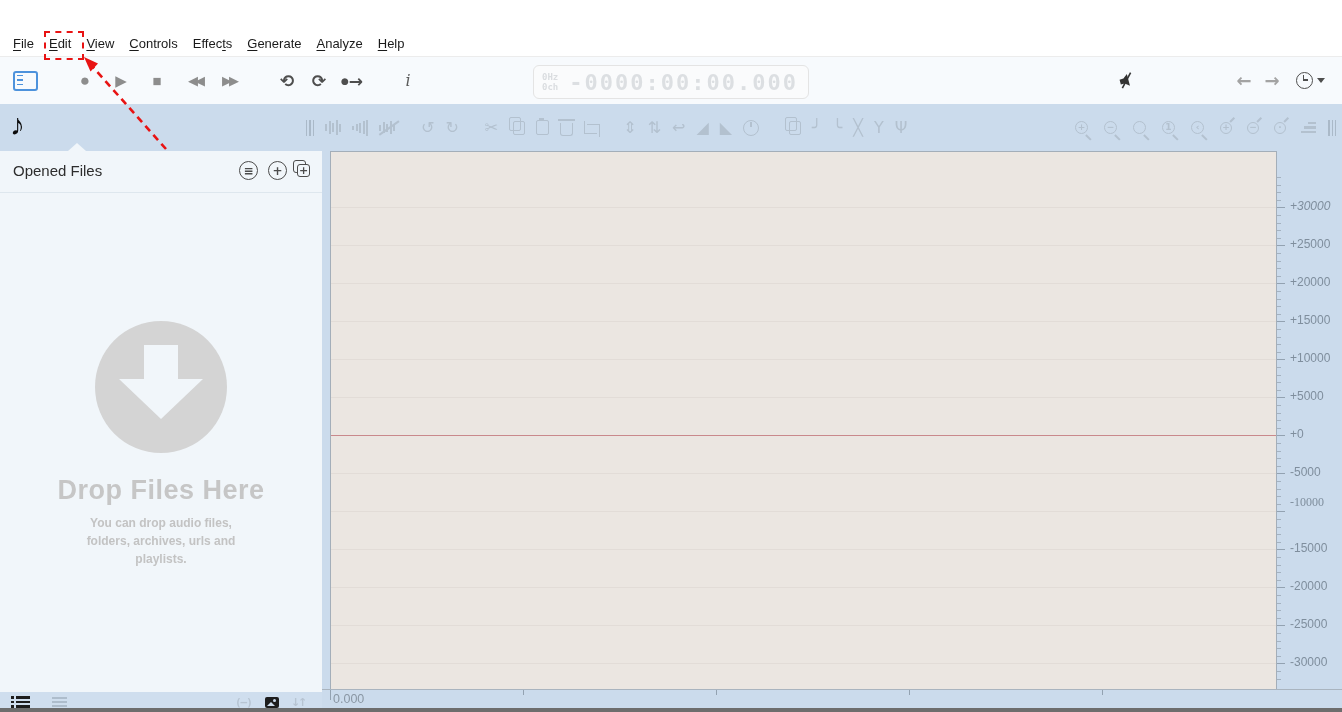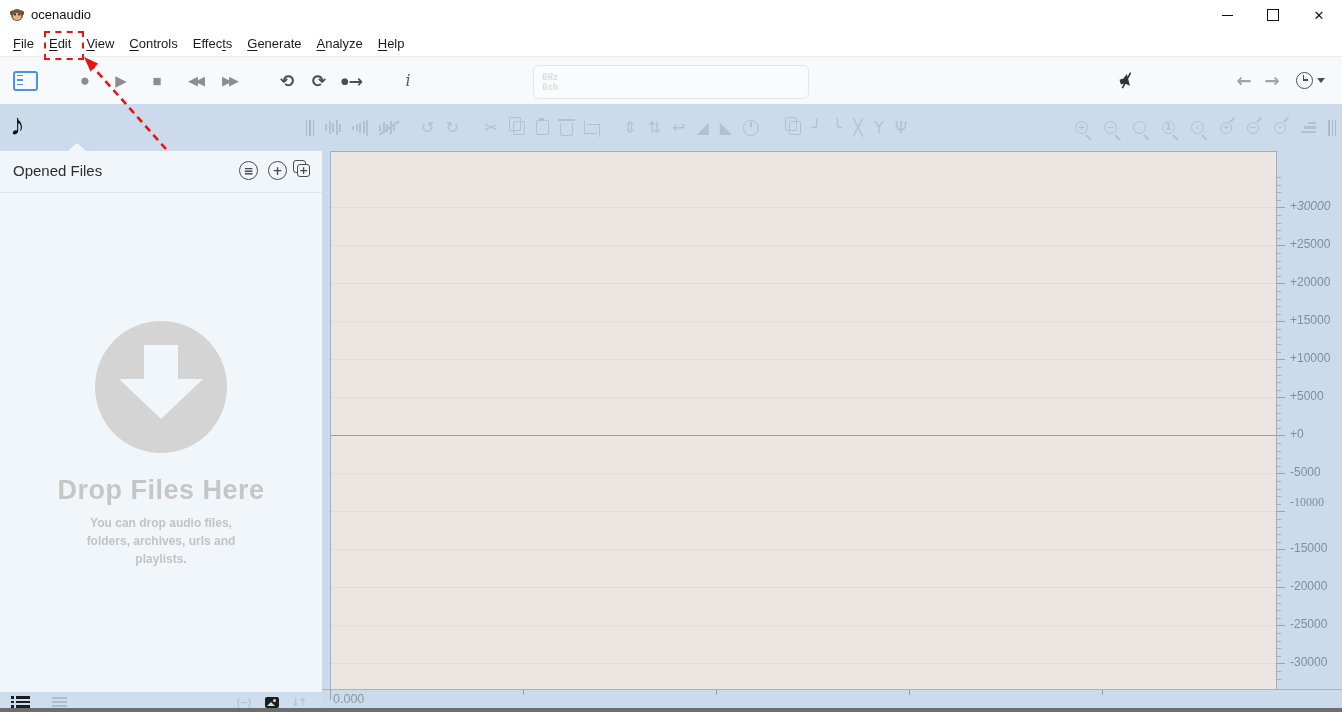--- a/index.html
+++ b/index.html
@@ -156,42 +156,20 @@
   
   .anno-box{position:absolute;left:44px;top:31px;width:36px;height:25px;
             border:2px dashed #e81313;z-index:60;}
   .anno-svg{position:absolute;left:0;top:0;width:1342px;height:712px;z-index:59;pointer-events:none;}
 </style>
 </head>
 <body>
 
 <div class="window">
 
-  <div class="titlebar">
-    <svg class="appicon" viewBox="0 0 16 16">
-      <circle cx="3.5" cy="6" r="2.5" fill="#5d4026"></circle>
-        <circle cx="12.5" cy="6" r="2.5" fill="#5d4026"></circle>
-      <circle cx="8" cy="8" r="6" fill="#7a5433"></circle>
-      <ellipse cx="8" cy="9.5" rx="4.2" ry="3.6" fill="#d8b58c"></ellipse>
-      <circle cx="6" cy="7.5" r="1" fill="#221510"></circle>
-        <circle cx="10" cy="7.5" r="1" fill="#221510"></circle>
-    </svg>
-    <span class="apptitle">ocenaudio</span>
-    <div class="winbtns">
-      <div class="winbtn">
-          <span class="ic-min"></span>
-        </div>
-      <div class="winbtn">
-          <span class="ic-max"></span>
-        </div>
-      <div class="winbtn">
-          <span class="ic-close">✕</span>
-        </div>
-    </div>
-  </div>
 
   <div class="menubar">
       <span class="menu-item"><u>F</u>ile</span>
       <span class="menu-item"><u>E</u>dit</span>
       <span class="menu-item"><u>V</u>iew</span>
       <span class="menu-item"><u>C</u>ontrols</span>
       <span class="menu-item">Effec<u>t</u>s</span>
       <span class="menu-item"><u>G</u>enerate</span>
       <span class="menu-item"><u>A</u>nalyze</span>
       <span class="menu-item"><u>H</u>elp</span>
@@ -209,20 +187,21 @@
     <div class="tbtn g-loop" style="left:275px;width:24px;">⟲</div>
     <div class="tbtn g-loop" style="left:307px;width:24px;">⟳</div>
     <div class="tbtn g-loop" style="left:339px;width:26px;"><span class="g-dot">●</span>→</div>
     <div class="tbtn g-info" style="left:400px;width:16px;">i</div>
 
     <div class="lcd">
       <div class="lcd-small">
         <div>0Hz</div>
         <div>0ch</div>
       </div>
+      <div class="lcd-time">-0000:00:00.000</div>
     </div>
 
     <div class="volslider">
       <div class="volthumb" style="left: calc(95% - 11px);"></div>
     </div>
     <div class="tbtn mutebtn" style="left:1112px;width:28px;">
       <svg width="17" height="17" viewBox="0 0 17 17">
         <polygon points="2,6 6,6 10.5,2.5 10.5,14.5 6,11 2,11" fill="#333"></polygon>
         <line x1="2.5" y1="15" x2="14.5" y2="2" stroke="#333" stroke-width="1.6"></line>
       </svg>

